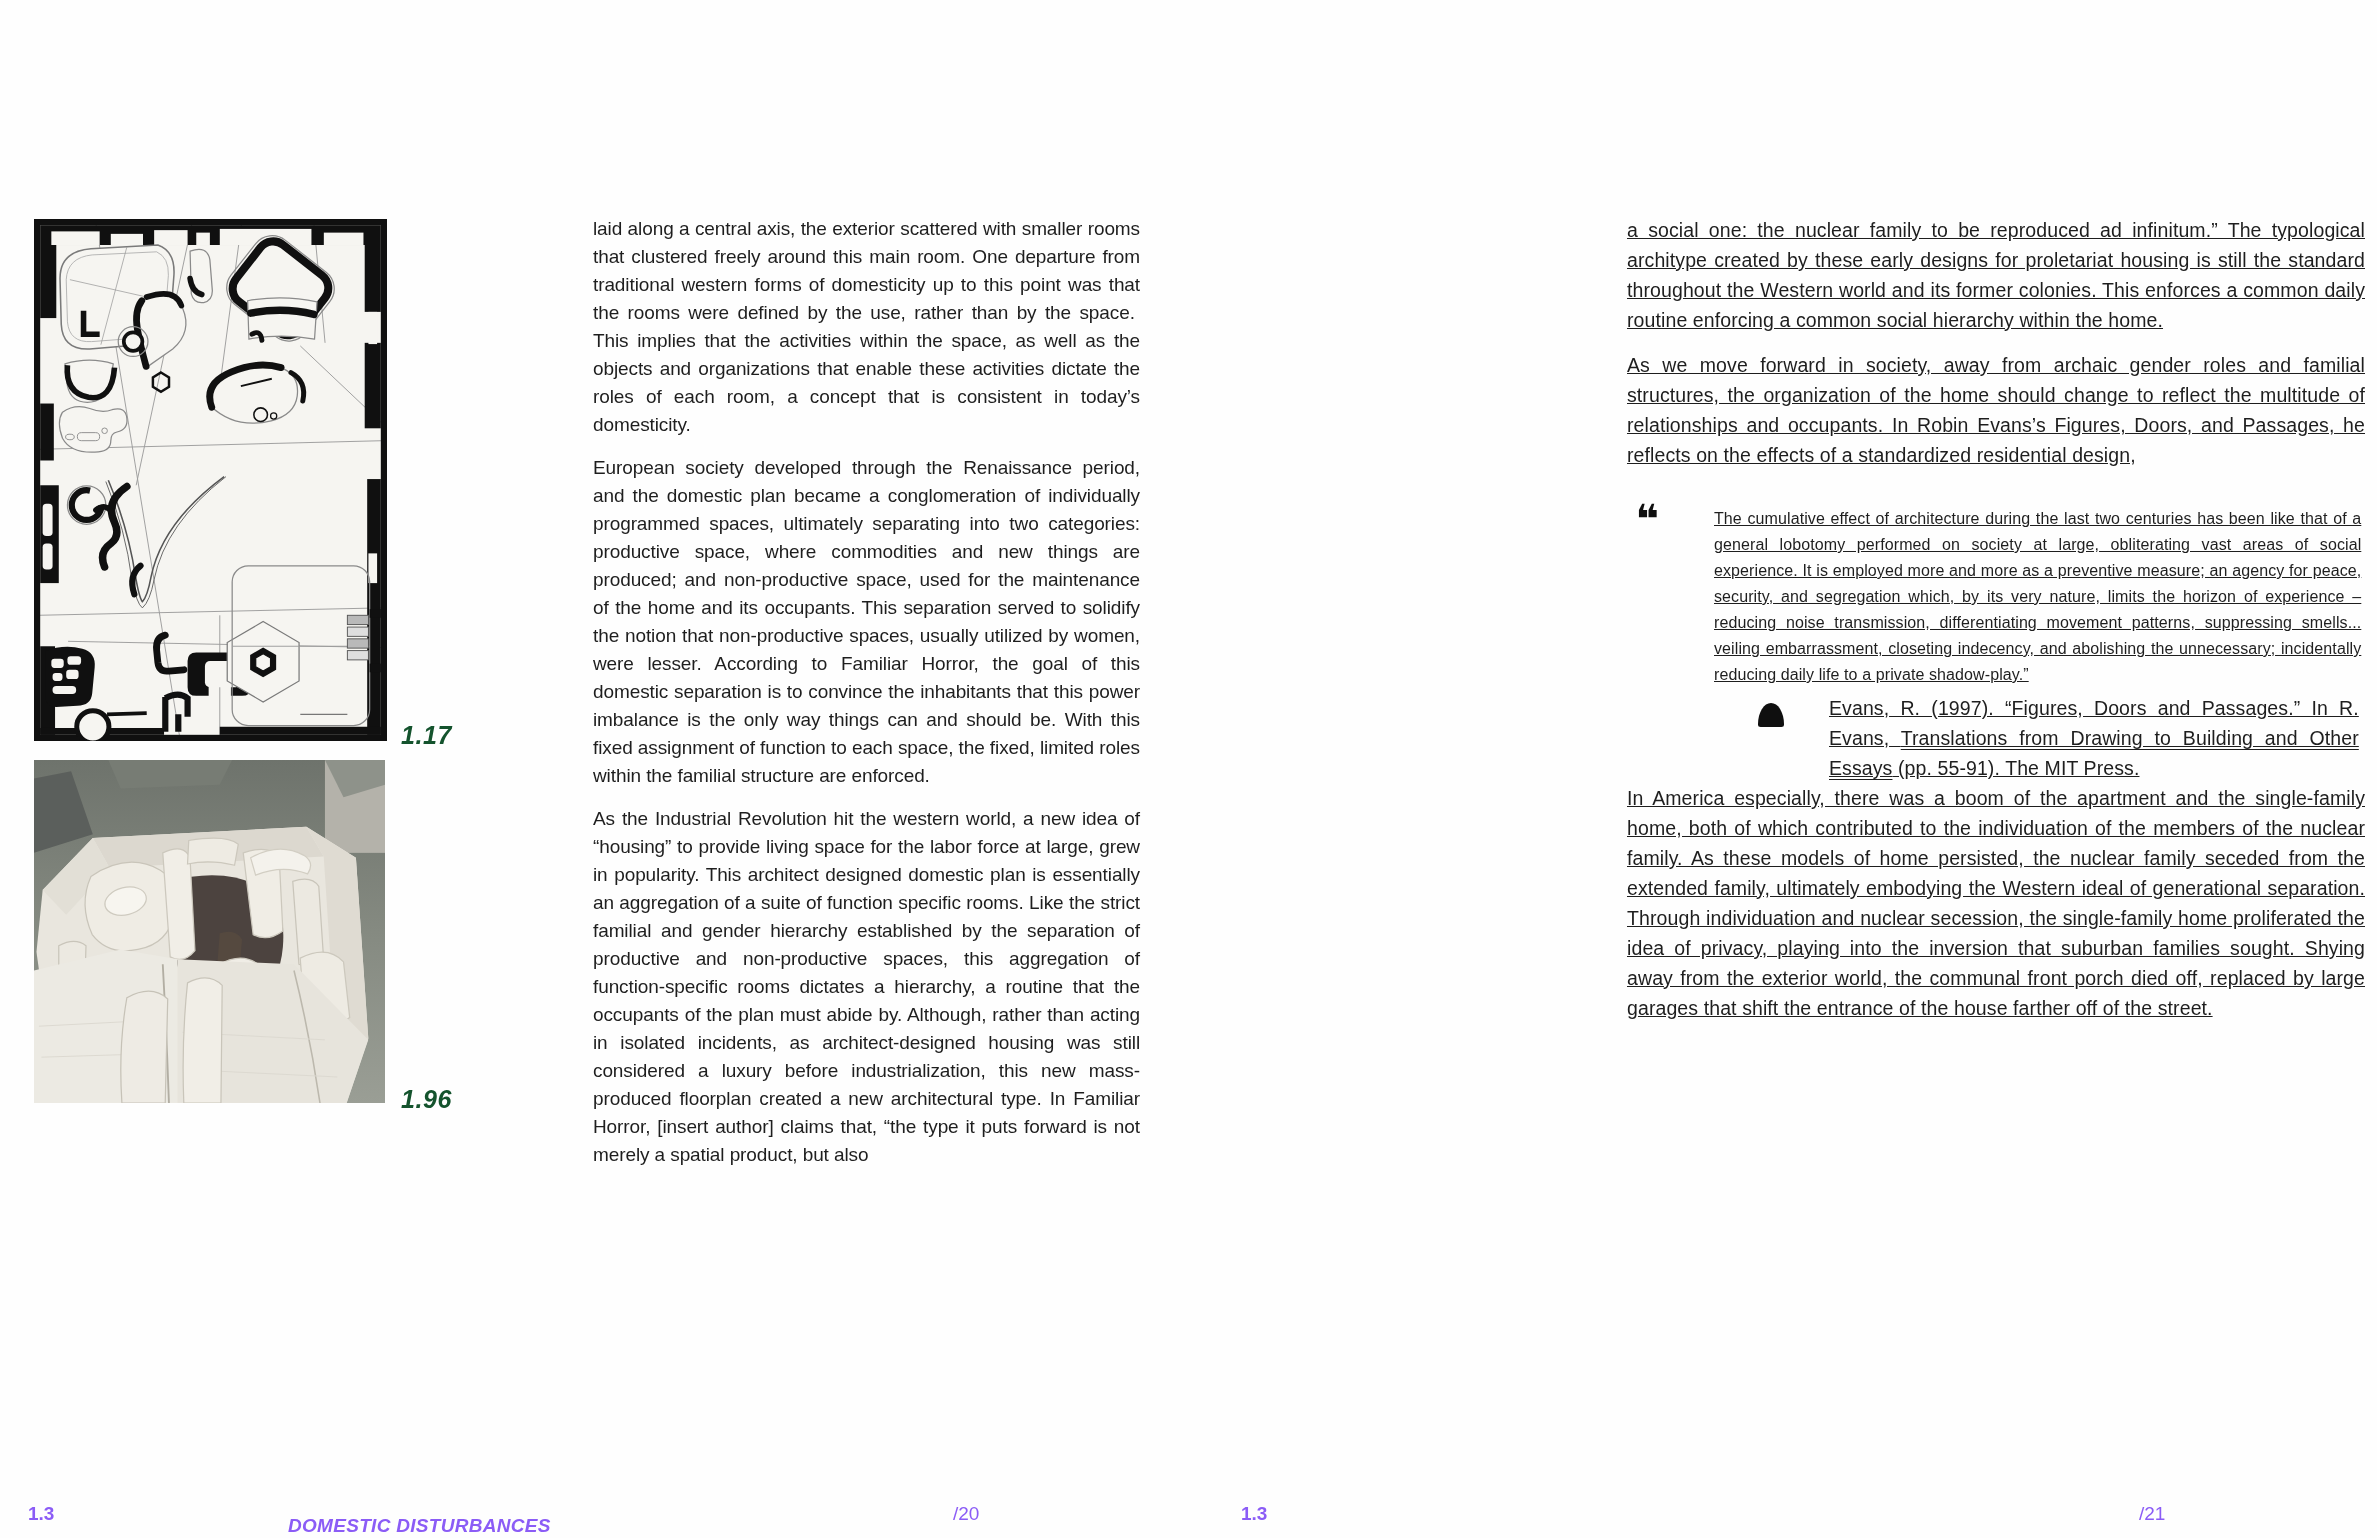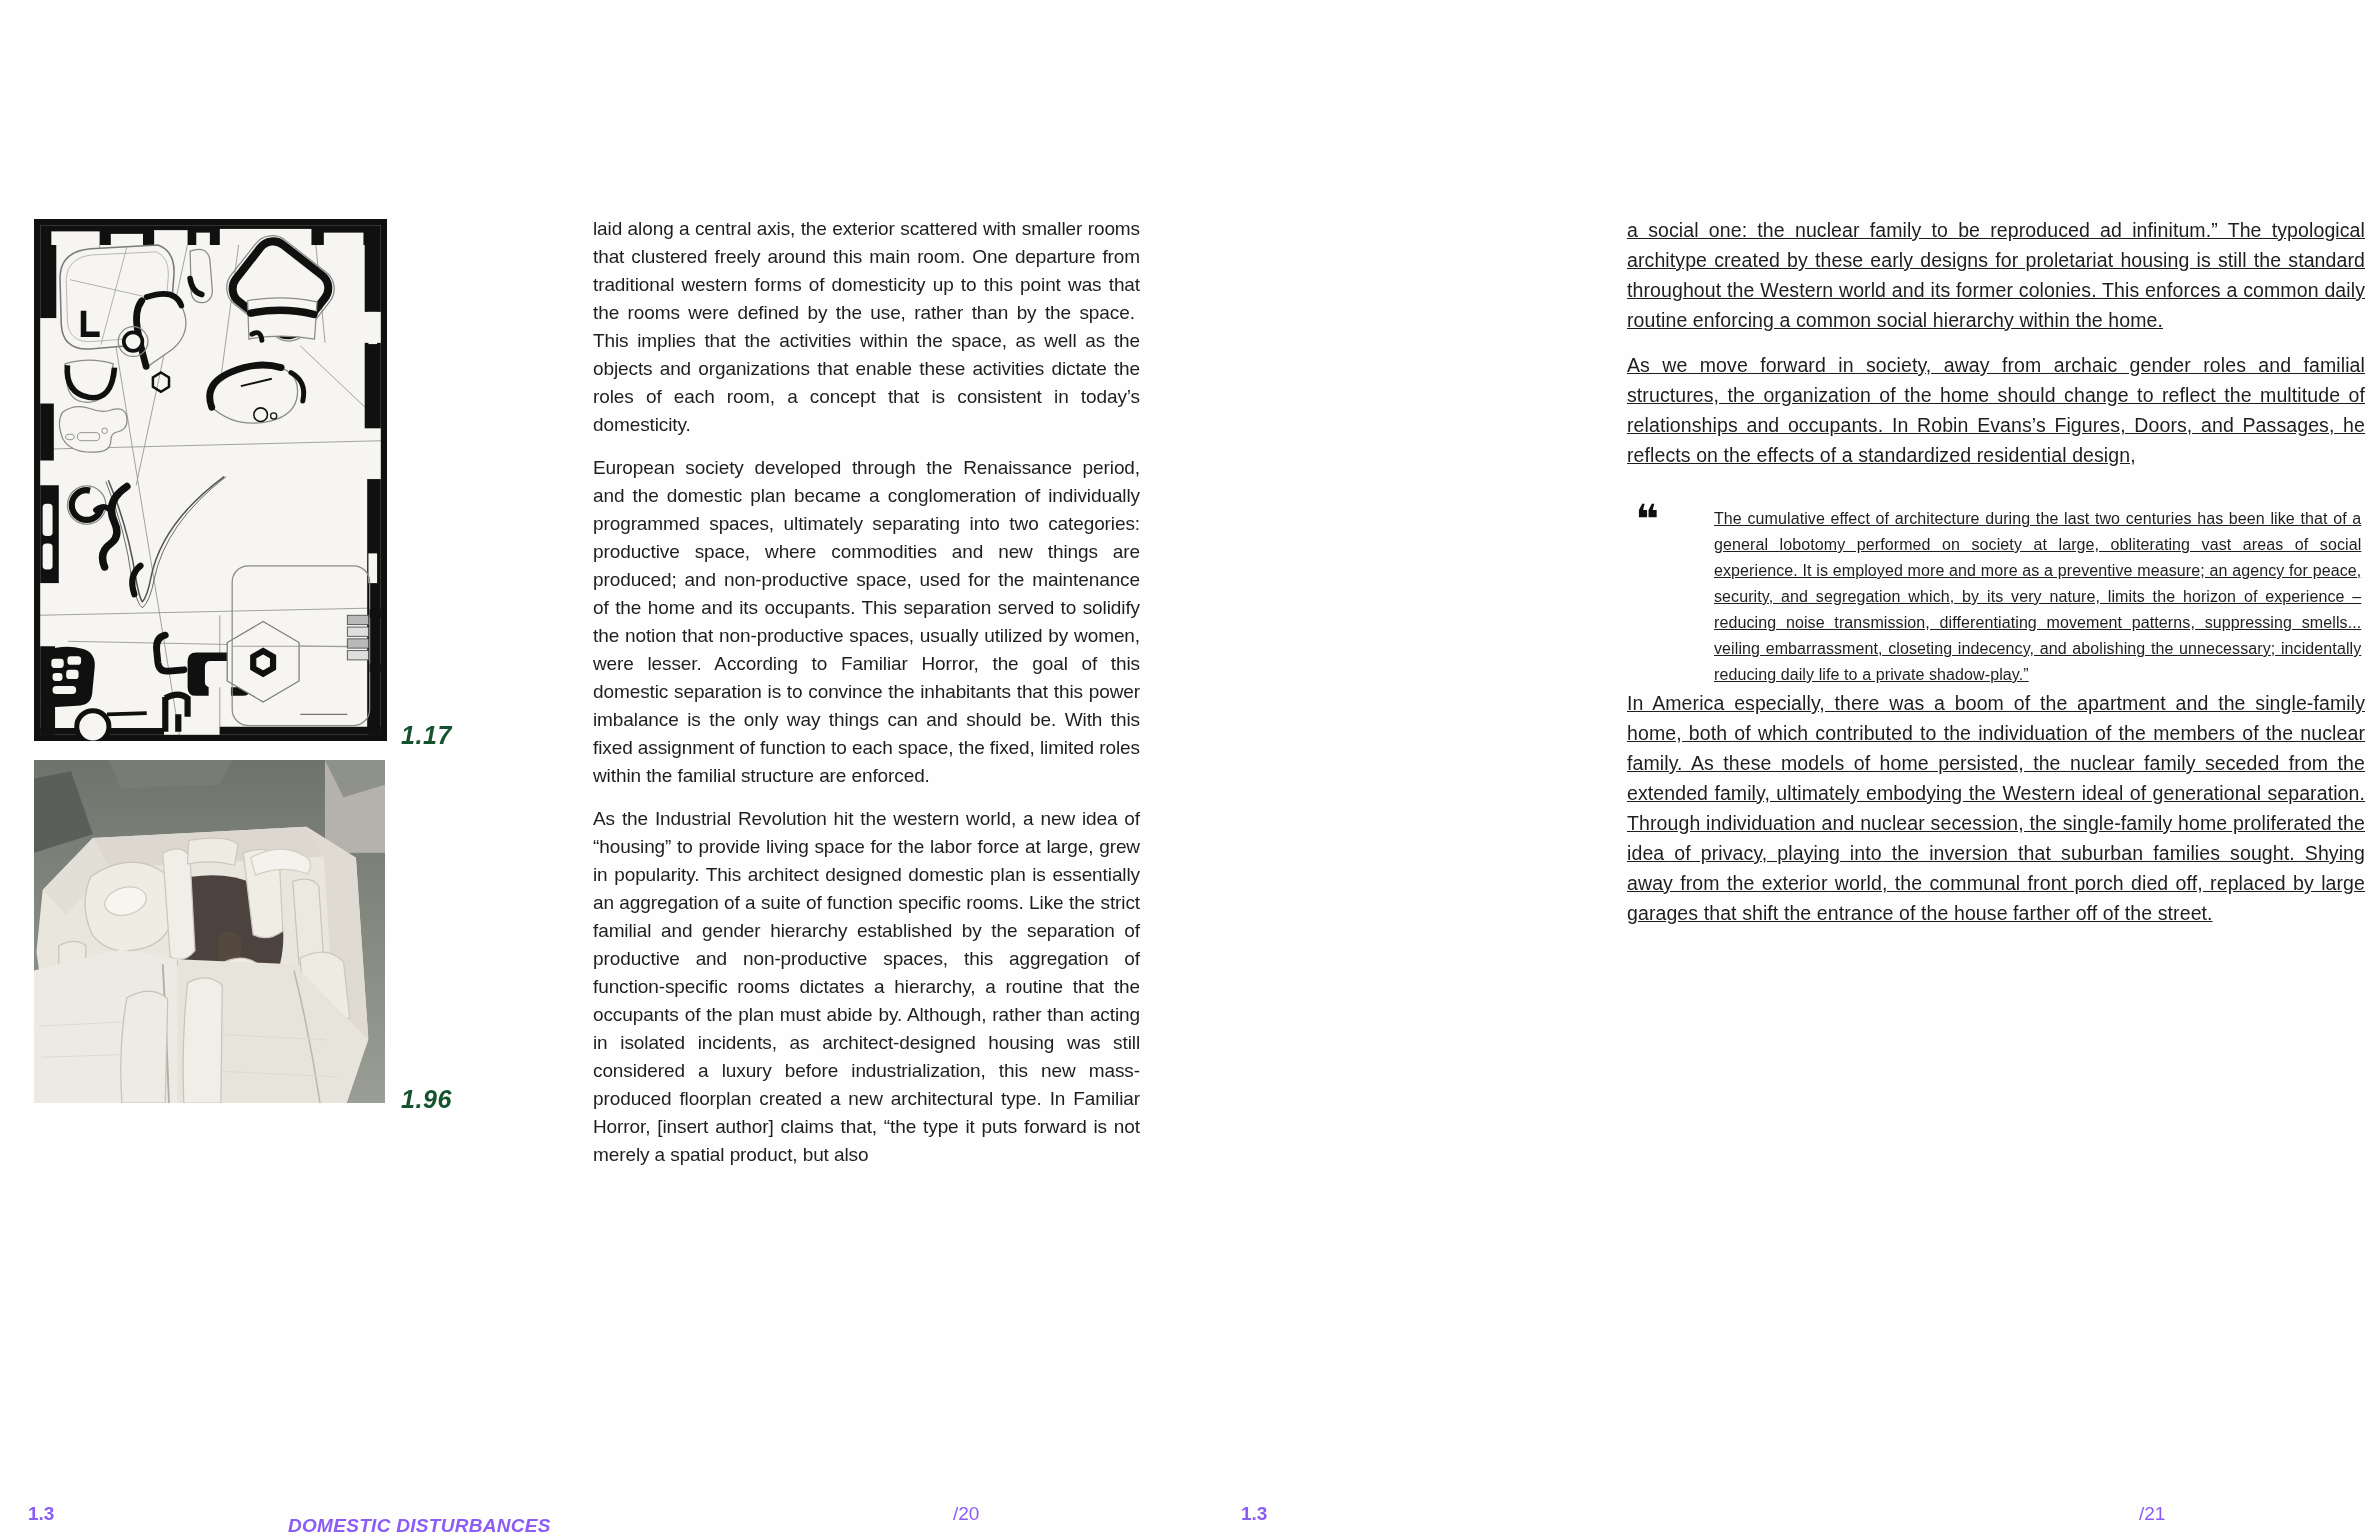--- a/index.html
+++ b/index.html
@@ -275,20 +275,24 @@
 
   <div class="col col-right" style="left:1627px; top:215px; width:738px;">
     <p>a social one: the nuclear family to be reproduced ad infinitum.” The typological architype created by these early designs for proletariat housing is still the standard throughout the Western world and its former colonies. This enforces a common daily routine enforcing a common social hierarchy within the home.</p>
     <p>As we move forward in society, away from archaic gender roles and familial structures, the organization of the home should change to reflect the multitude of relationships and occupants. In Robin Evans’s Figures, Doors, and Passages, he reflects on the effects of a standardized residential design,</p>
 
     <div class="quote-block">
       <span class="quote-mark">❝</span>
       <p>The cumulative effect of architecture during the last two centuries has been like that of a general lobotomy performed on society at large, obliterating vast areas of social experience. It is employed more and more as a preventive measure; an agency for peace, security, and segregation which, by its very nature, limits the horizon of experience – reducing noise transmission, differentiating movement patterns, suppressing smells... veiling embarrassment, closeting indecency, and abolishing the unnecessary; incidentally reducing daily life to a private shadow-play.”</p>
     </div>
 
+    <div class="citation">
+      <span class="dome-icon"></span>
+      <p><span>Evans, R. (1997). “Figures, Doors and Passages.” In R. Evans, </span><span class="cite-underline">Translations from Drawing to Building and Other Essays</span><span> (pp. 55-91). The MIT Press.</span></p>
+    </div>
 
     <p class="closing-para">In America especially, there was a boom of the apartment and the single-family home, both of which contributed to the individuation of the members of the nuclear family. As these models of home persisted, the nuclear family seceded from the extended family, ultimately embodying the Western ideal of generational separation. Through individuation and nuclear secession, the single-family home proliferated the idea of privacy, playing into the inversion that suburban families sought. Shying away from the exterior world, the communal front porch died off, replaced by large garages that shift the entrance of the house farther off of the street.</p>
   </div>
 
   <div class="footer-item footer-num" style="left:28px; top:1503px;">1.3</div>
   <div class="footer-item footer-title-left" style="left:288px; top:1503px;margin-top:12px;">DOMESTIC DISTURBANCES</div>
   <div class="footer-item" style="left:953px; top:1503px;text-align:right;">/20</div>
 
   <div class="footer-item footer-num" style="left:1241px; top:1503px;">1.3</div>
   <div class="footer-item footer-title-right" style="left:1461px; top:1506px;margin-top:28px;">cal poly san luis obispo</div>

